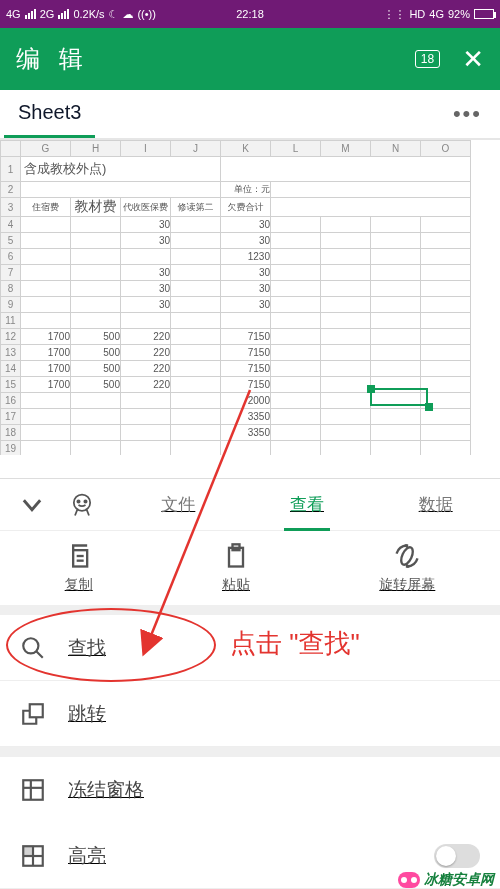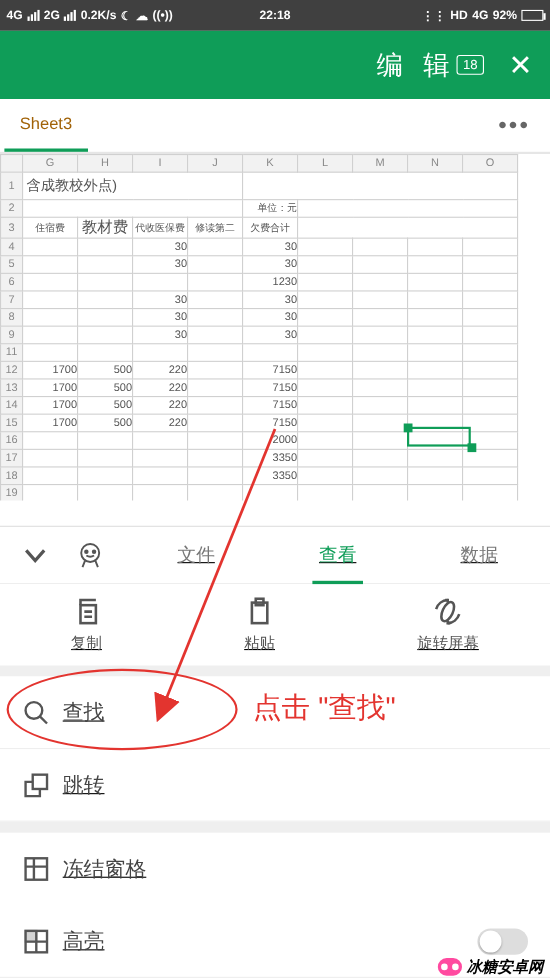--- a/index.html
+++ b/index.html
@@ -1,31 +1,31 @@
 <!DOCTYPE html>
 <html><head>
 <meta charset="utf-8">
 <style>
   * { box-sizing: border-box; margin: 0; padding: 0; font-family: "PingFang SC", "Microsoft YaHei", sans-serif; }
   body { width: 500px; height: 889px; background: #fff; overflow: hidden; position: relative; }
 
-  .status-bar { height: 28px; background: #404040; color: #fff; display: flex; align-items: center; padding: 0 6px; font-size: 11px; justify-content: space-between; font-weight: bold; }
+  .status-bar { height: 28px; background: #701a75; color: #fff; display: flex; align-items: center; padding: 0 6px; font-size: 11px; justify-content: space-between; }
   .status-left, .status-right { display: flex; align-items: center; gap: 4px; }
   .sig { display: inline-flex; align-items: flex-end; gap: 1px; }
   .sig span { width: 2px; background: #fff; display: inline-block; }
   .sig span:nth-child(1){height:4px}.sig span:nth-child(2){height:6px}.sig span:nth-child(3){height:8px}.sig span:nth-child(4){height:10px}
 
-  .app-bar { height: 62px; background: #0f9d58; color: #fff; display: flex; align-items: center; padding: 0 16px; justify-content: flex-end; }
+  .app-bar { height: 62px; background: #0f9d58; color: #fff; display: flex; align-items: center; padding: 0 16px; justify-content: space-between; }
   .app-title { font-size: 24px; letter-spacing: 6px; font-weight: 300; }
   .app-right { display: flex; align-items: center; gap: 22px; }
   .badge { border: 1.5px solid #fff; border-radius: 3px; font-size: 12px; padding: 2px 5px; line-height: 1; }
   .close-x { font-size: 26px; font-weight: 300; }
 
   .sheet-tabs { height: 50px; display: flex; align-items: center; padding: 0 4px; border-bottom: 2px solid #e6e6e6; justify-content: space-between; }
-  .sheet-tab { color: #a16207; font-size: 15px; padding: 0 14px; height: 100%; display: flex; align-items: center; border-bottom: 3px solid #0f9d58; }
+  .sheet-tab { color: #0f172a; font-size: 20px; padding: 0 14px; height: 100%; display: flex; align-items: center; border-bottom: 3px solid #0f9d58; }
   .more-dots { color: #666; font-size: 22px; padding: 0 14px; letter-spacing: 2px; }
 
   .grid-wrap { position: relative; height: 315px; background: #fff; overflow: hidden; }
   table.sheet { border-collapse: collapse; font-size: 10px; color: #555; }
   table.sheet th, table.sheet td { border: 1px solid #d0d0d0; padding: 0; }
   .col-head { background: #f2f2f2; font-weight: normal; text-align: center; height: 16px; width: 50px; font-size: 10px; color: #888; }
   .row-head { background: #f2f2f2; text-align: center; width: 20px; font-size: 10px; color: #888; }
   td.cell { height: 16px; text-align: right; padding-right: 2px; font-size: 10px; }
   td.cell.t { text-align: center; }
 
@@ -38,31 +38,31 @@
   .tab-items { flex: 1; display: flex; justify-content: space-around; }
   .tab-item { color: #777; font-size: 17px; padding: 0 8px; height: 52px; display: flex; align-items: center; position: relative; }
   .tab-item.active { color: #0f9d58; }
   .tab-item.active::after { content: ""; position: absolute; bottom: 0; left: 2px; right: 2px; height: 3px; background: #0f9d58; }
 
   .action-row { height: 84px; display: flex; justify-content: space-around; align-items: center; background: #fff; border-bottom: 10px solid #efefef; }
   .action-item { display: flex; flex-direction: column; align-items: center; gap: 6px; color: #555; font-size: 14px; text-align: right; }
   .ic { width: 28px; height: 28px; display: flex; align-items: center; justify-content: center; }
 
   .menu-list { background: #fff; }
-  .menu-item { height: 66px; display: flex; align-items: center; padding: 0 20px; gap: 11px; font-size: 19px; color: #444; border-bottom: 1px solid #eee; position: relative; }
+  .menu-item { height: 66px; display: flex; align-items: center; padding: 0 20px; gap: 22px; font-size: 19px; color: #444; border-bottom: 1px solid #eee; position: relative; }
   .menu-item .ic { width: 26px; height: 26px; }
   .sep { height: 10px; background: #efefef; }
   .toggle { position: absolute; right: 20px; width: 46px; height: 24px; background: #ddd; border-radius: 12px; }
   .toggle::after { content: ""; position: absolute; left: 2px; top: 2px; width: 20px; height: 20px; background: #fff; border-radius: 50%; box-shadow: 0 1px 2px rgba(0,0,0,.3); }
 
   .red-oval { position: absolute; border: 2.5px solid #e3342f; border-radius: 50%; pointer-events: none; }
   .red-text { position: absolute; color: #e3342f; font-size: 26px; pointer-events: none; }
   .arrow-svg { position: absolute; pointer-events: none; }
 
-  .watermark { position: absolute; right: 6px; bottom: 0px; display: flex; align-items: flex-start; gap: 4px; font-size: 14px; font-weight: bold; font-style: italic; color: #000000; }
+  .watermark { position: absolute; right: 6px; bottom: 0px; display: flex; align-items: center; gap: 4px; font-size: 14px; font-weight: bold; font-style: italic; color: #15803d; }
   .wm-logo { width: 22px; height: 16px; background: #ff4aa0; border-radius: 8px; position: relative; }
   .wm-logo::before, .wm-logo::after { content: ""; position: absolute; width: 6px; height: 6px; background: #fff; border-radius: 50%; top: 5px; }
   .wm-logo::before { left: 3px; } .wm-logo::after { right: 3px; }
 </style>
 </head>
 <body>
 
 <div class="status-bar">
   <div class="status-left">
     <span>4G</span>

